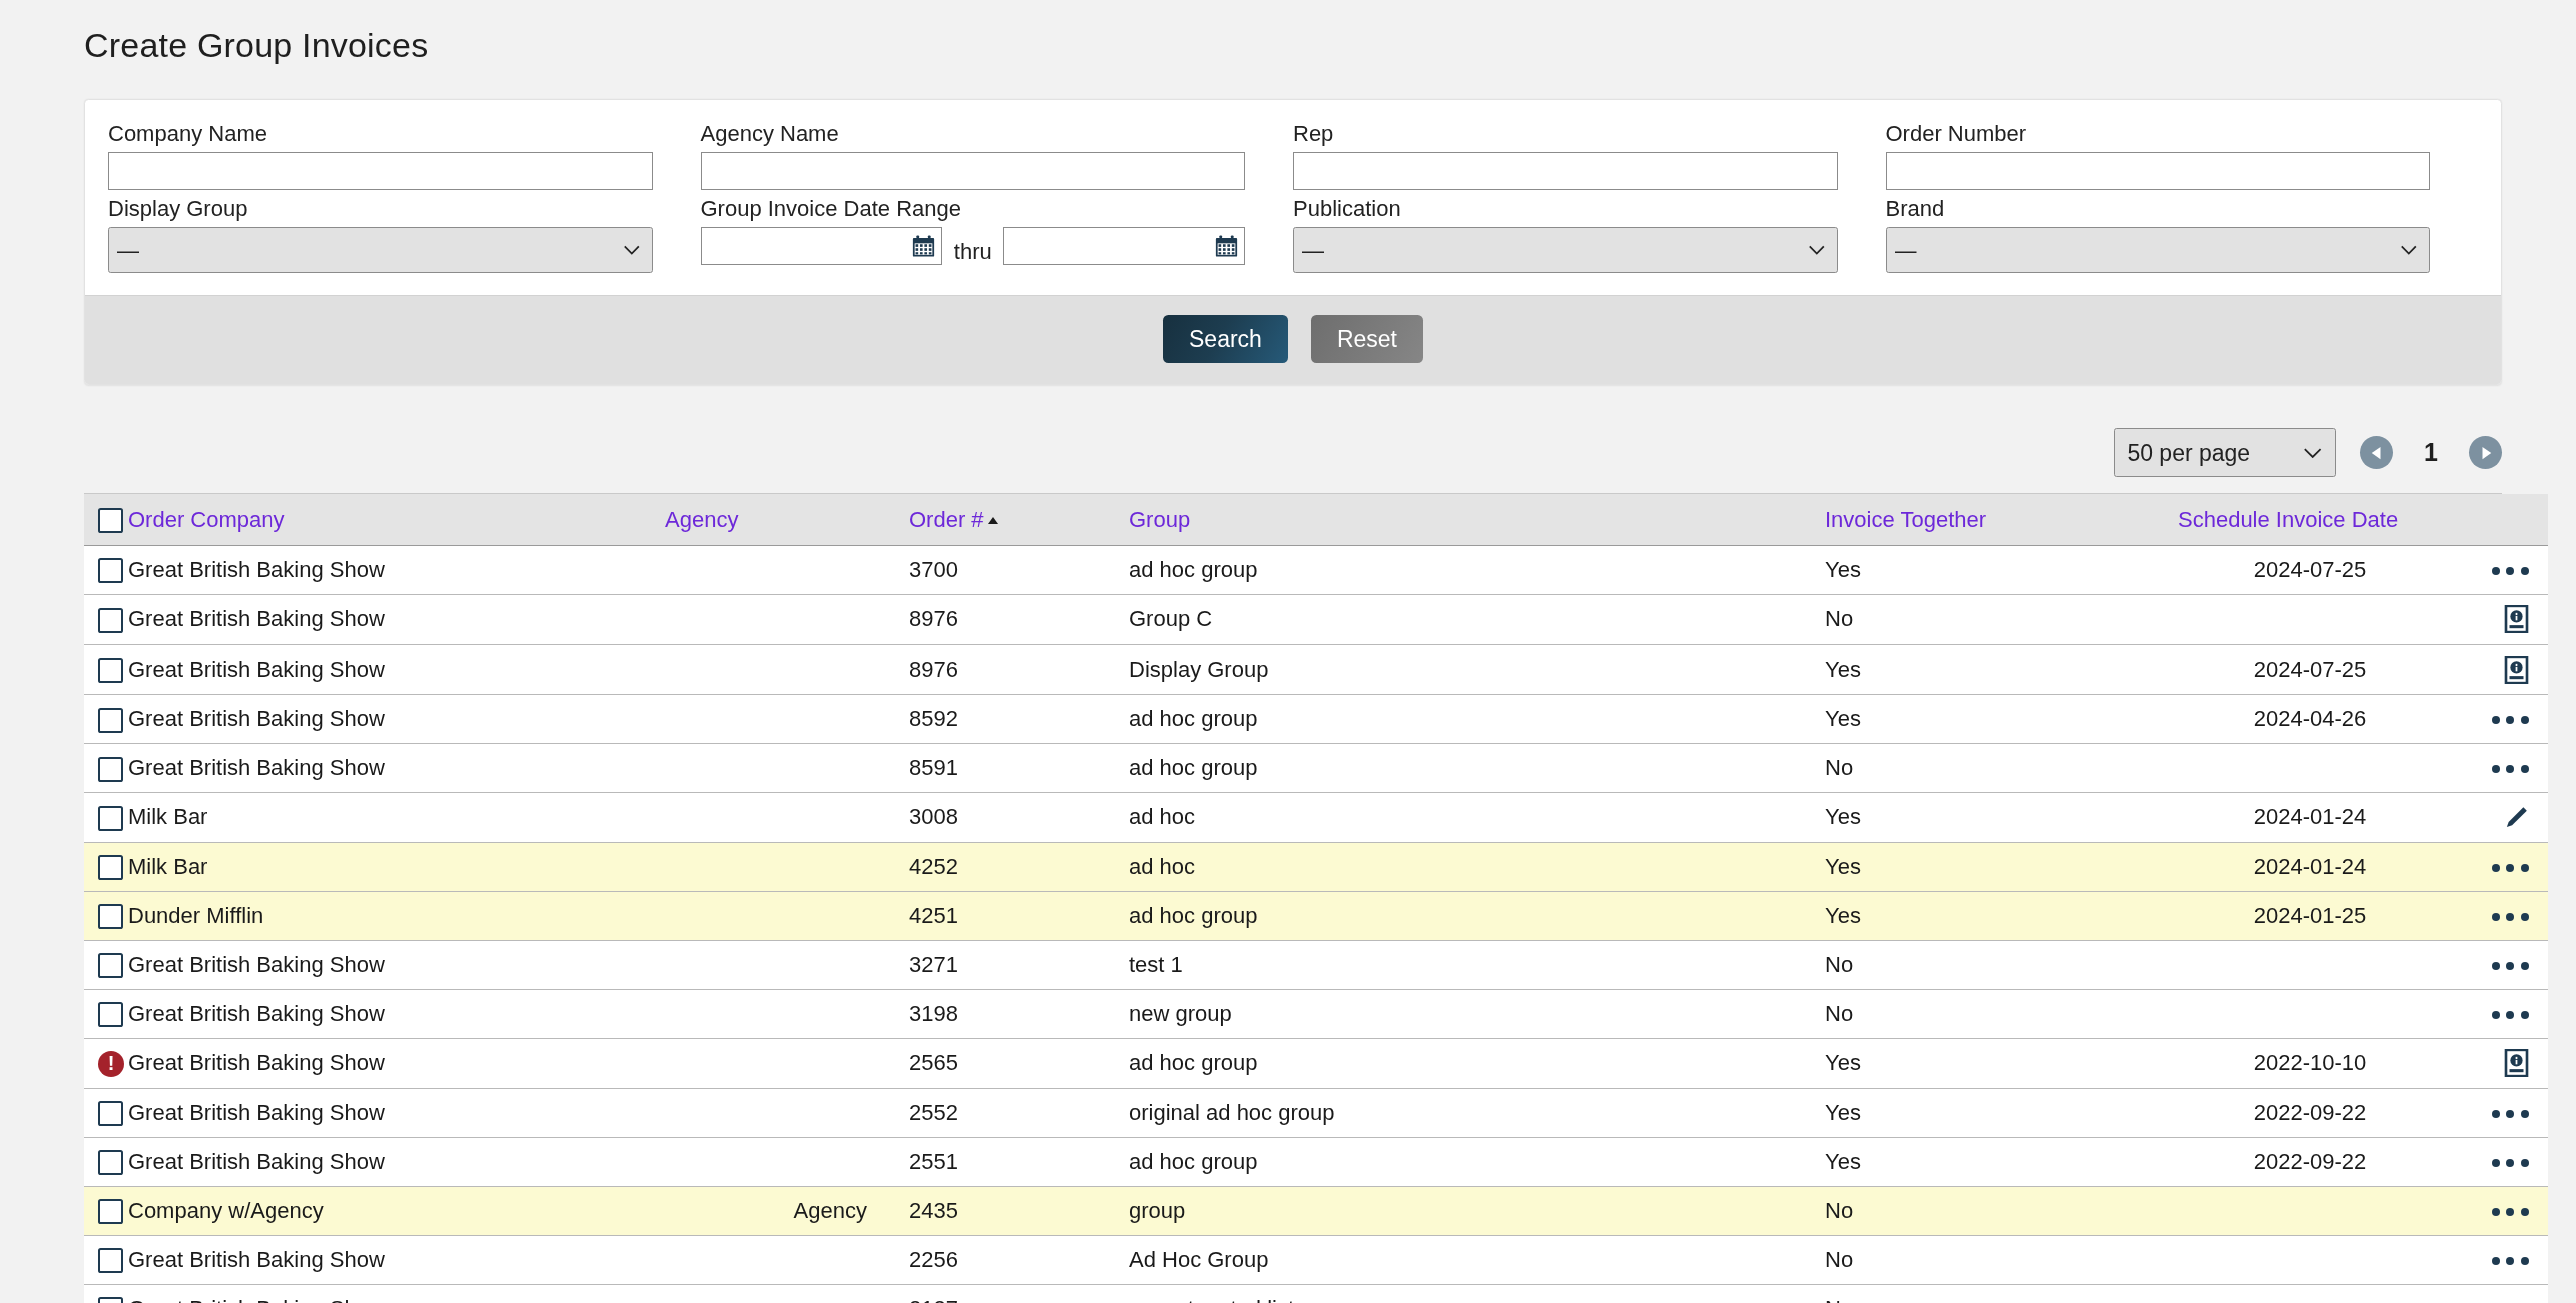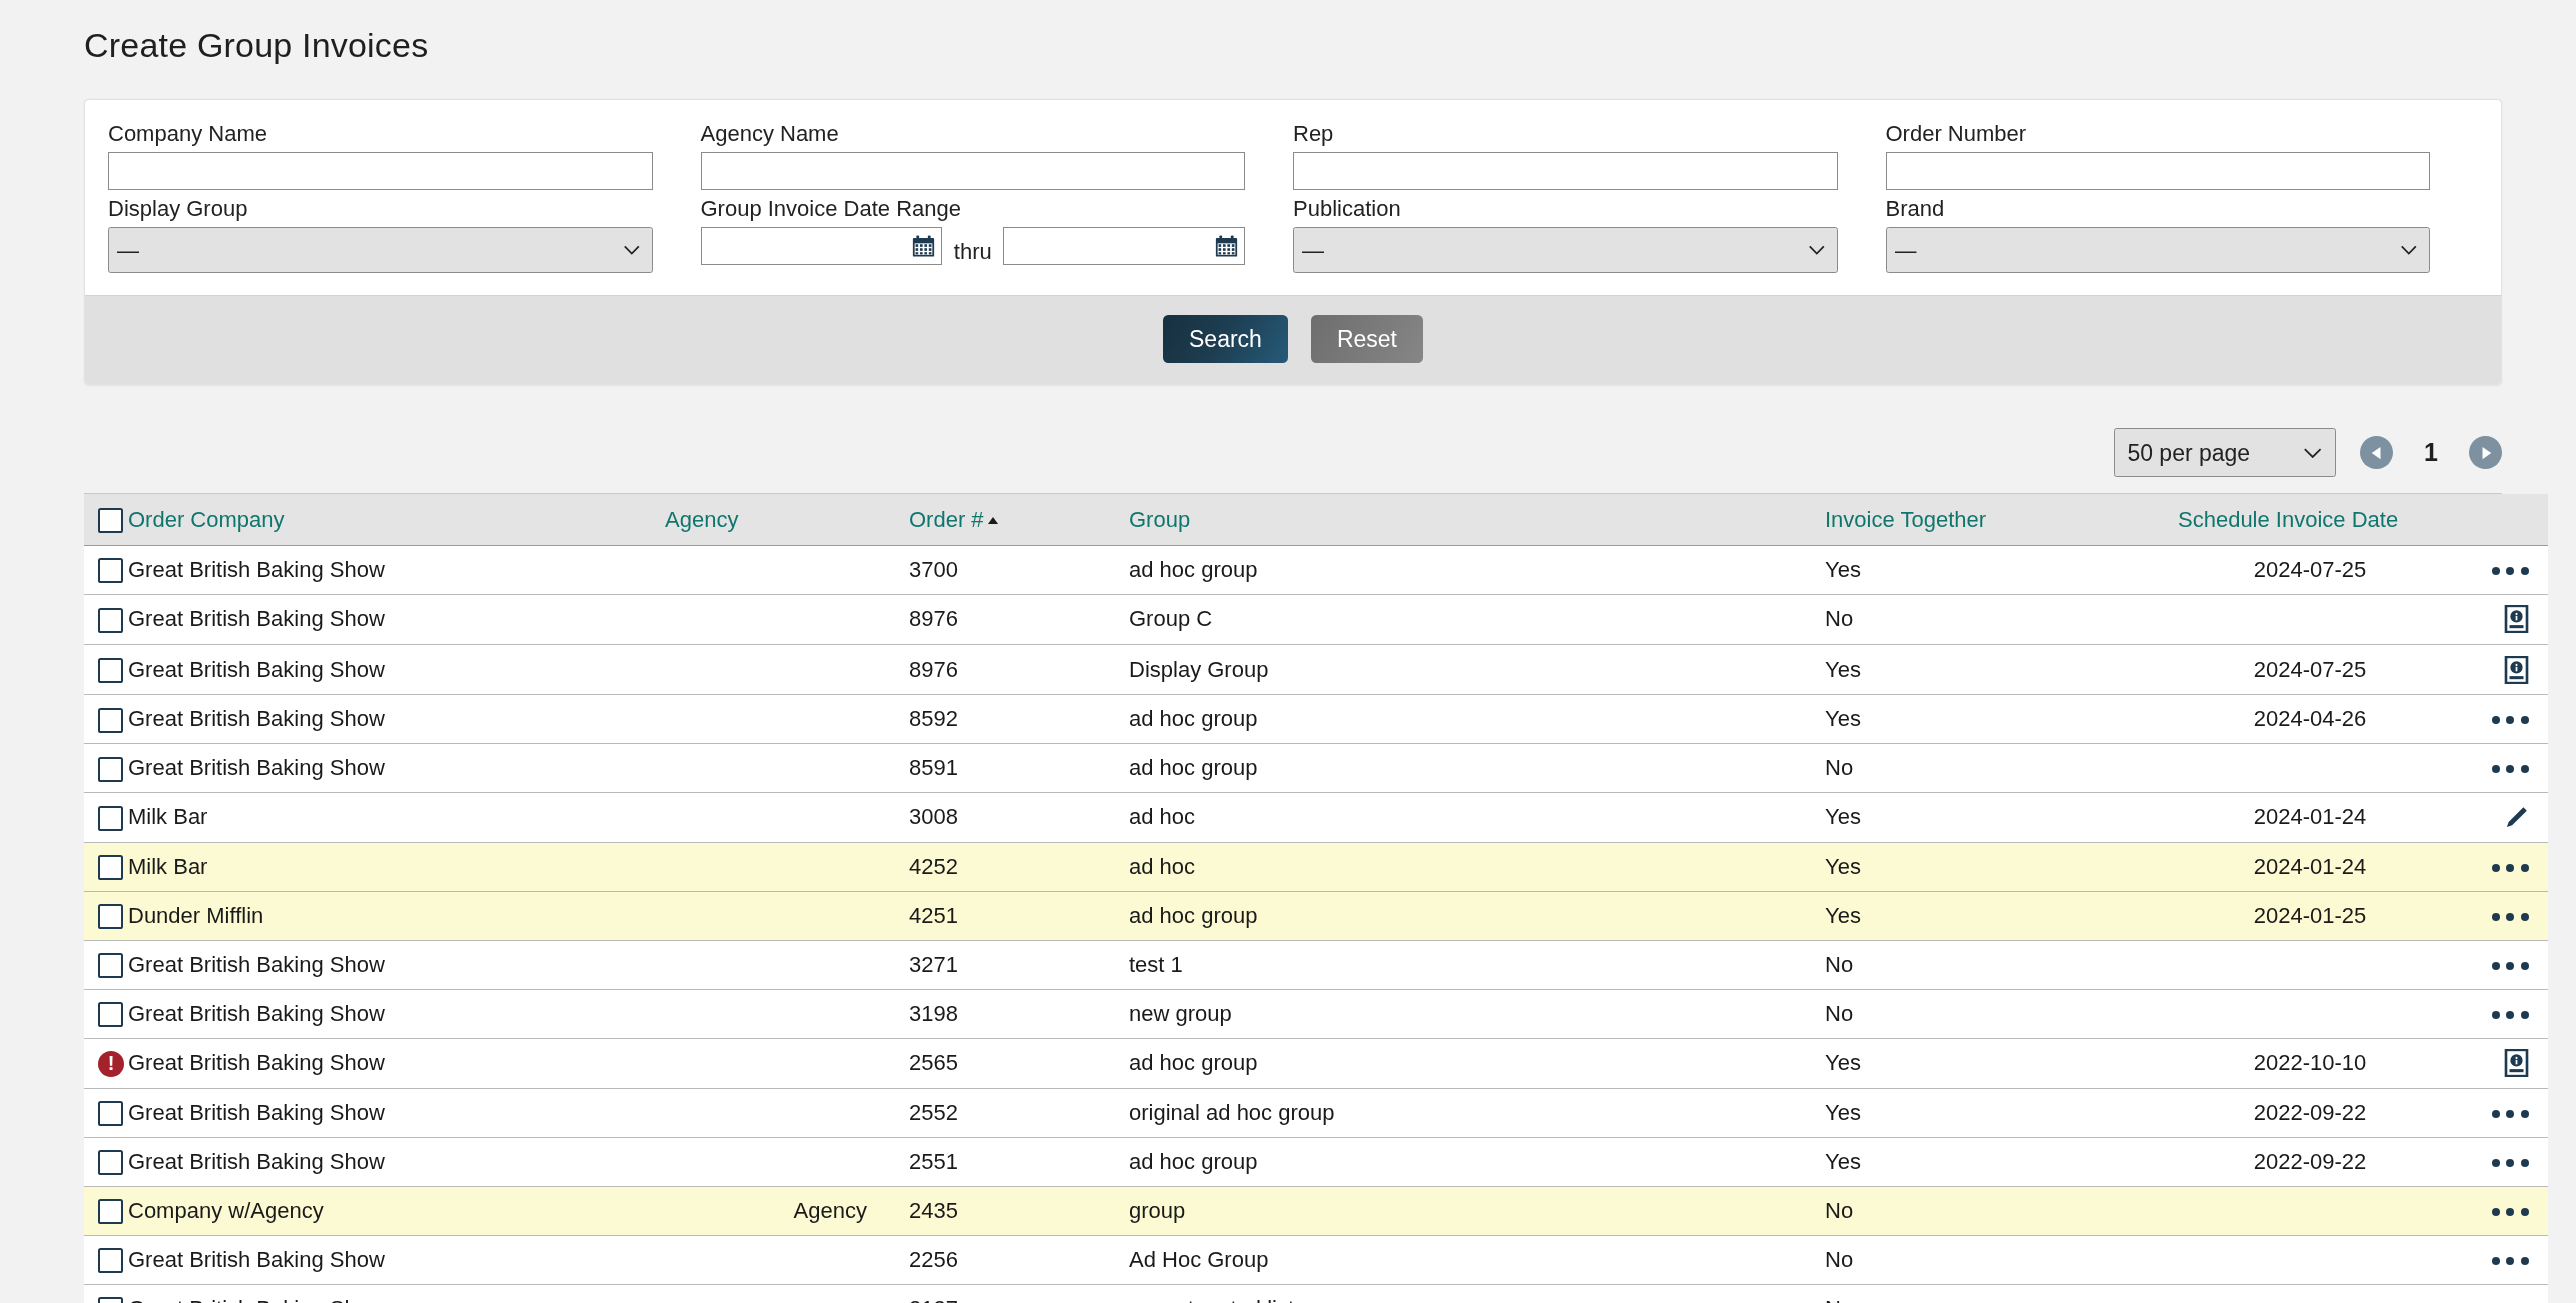--- a/index.html
+++ b/index.html
@@ -205,21 +205,21 @@
   table.grid {
     width: 100%;
     border-collapse: collapse;
     table-layout: fixed;
     font-size: 22px;
   }
   table.grid thead th {
     background: #e4e4e4;
     font-weight: 400;
     font-size: 22px;
-    color: #0f766e;
+    color: #6d28d9;
     text-align: left;
     padding: 12.3px 0 11.4px 0;
     border-bottom: 1.8px solid #9a9a9a;
     vertical-align: middle;
     height: 51px;
   }
   table.grid tbody td {
     padding: 10.6px 0 10.6px 0;
     border-bottom: 0.9px solid #b9b9b9;
     height: 49px;

